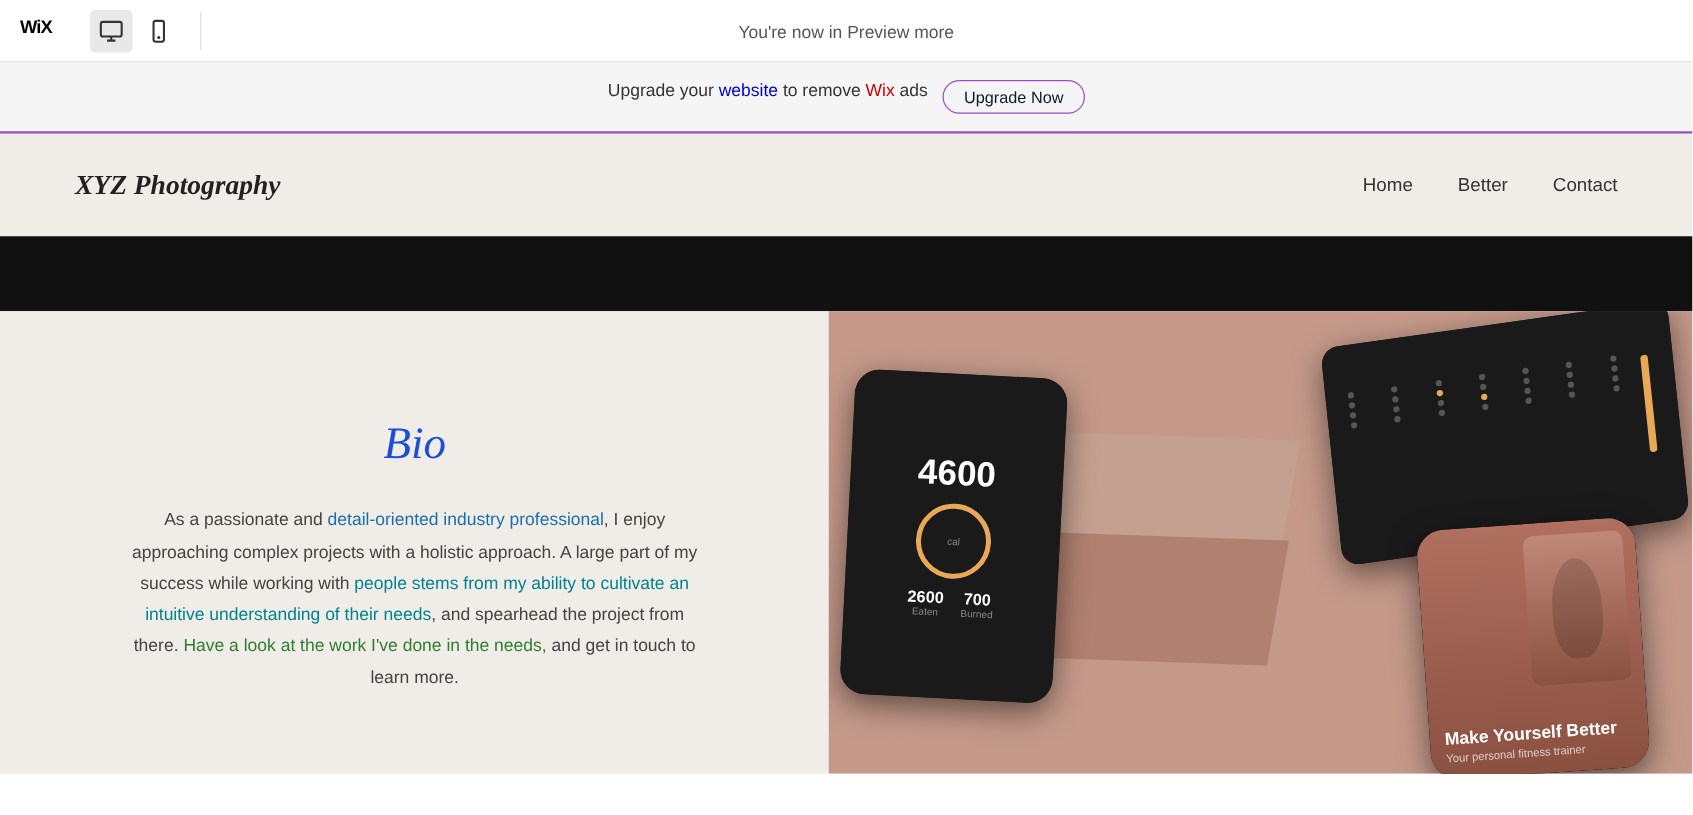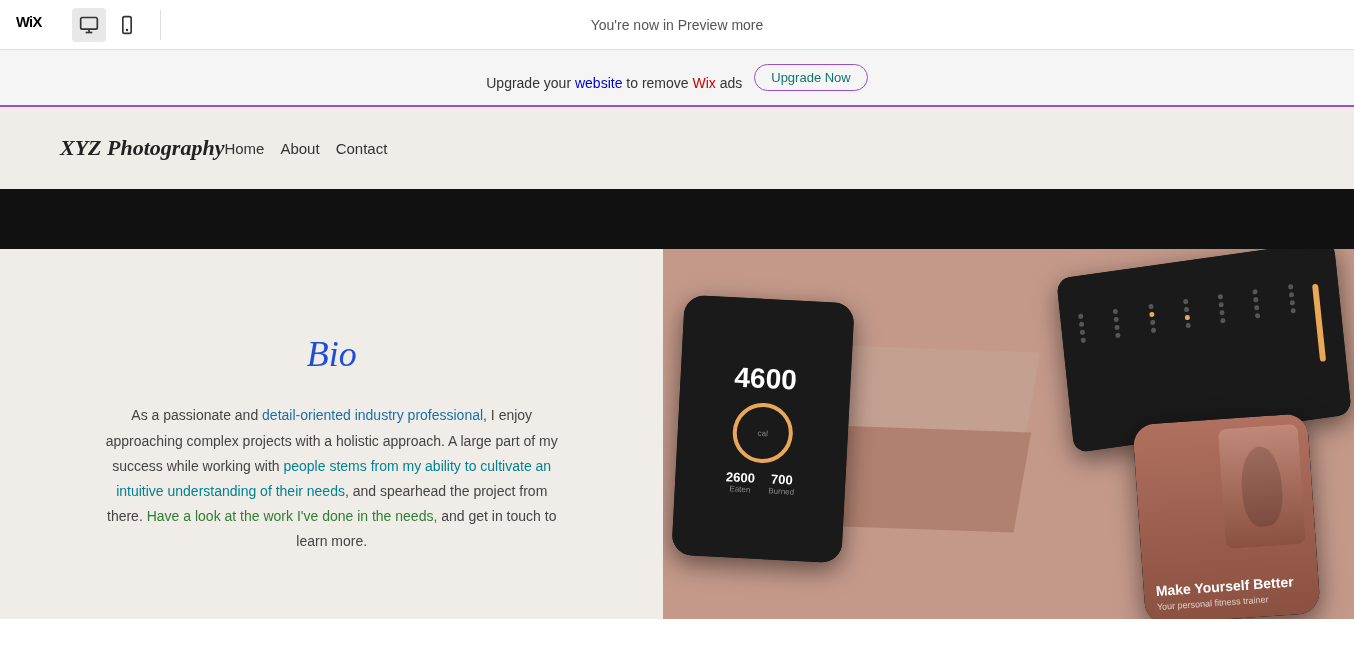--- a/index.html
+++ b/index.html
@@ -78,57 +78,58 @@
       font-size: 14px;
       font-weight: 600;
       cursor: pointer;
     }
 
     
     .upgrade-banner {
       background: #f5f5f5;
       border-bottom: 2px solid #9b4dca;
       display: flex;
-      align-items: flex-end;
+      align-items: flex-start;
       justify-content: center;
       padding: 14px 0;
       gap: 12px;
       font-size: 14px;
       color: #333;
     }
     .upgrade-banner span.highlight-blue { color: #0000cc; }
     .upgrade-banner span.highlight-red { color: #cc0000; }
     .upgrade-now-btn {
       border: 1.5px solid #9b4dca;
-      color: #0f766e;
+      color: #0f172a;
       background: transparent;
       border-radius: 20px;
       padding: 5px 16px;
       font-size: 13px;
       cursor: pointer;
     }
 
     
     .site-header {
       background: #f0ede8;
       display: flex;
       align-items: center;
+      justify-content: space-between;
       padding: 28px 60px;
       min-height: 80px;
     }
     .site-logo {
       font-family: Georgia, serif;
       font-style: italic;
       font-size: 22px;
       font-weight: bold;
       color: #222;
     }
     .site-nav {
       display: flex;
-      gap: 16px;
+      gap: 36px;
     }
     .site-nav a {
       font-size: 15px;
       color: #333;
       text-decoration: none;
     }
 
     
     .hero-area {
       background: #111;
@@ -362,21 +363,21 @@
   <span>
     Upgrade your <span class="highlight-blue">website</span> to remove <span class="highlight-red">Wix</span> ads
   </span>
   <button class="upgrade-now-btn">Upgrade Now</button>
 </div>
 
 <div class="site-header">
   <div class="site-logo">XYZ Photography</div>
   <nav class="site-nav">
     <a href="#">Home</a>
-    <a href="#">About</a>
+    <a href="#">Better</a>
     <a href="#">Contact</a>
   </nav>
 </div>
 
 <div class="hero-area"></div>
 
 <div class="content-section">
 
   <div class="bio-panel">
     <div class="bio-title">Bio</div>

